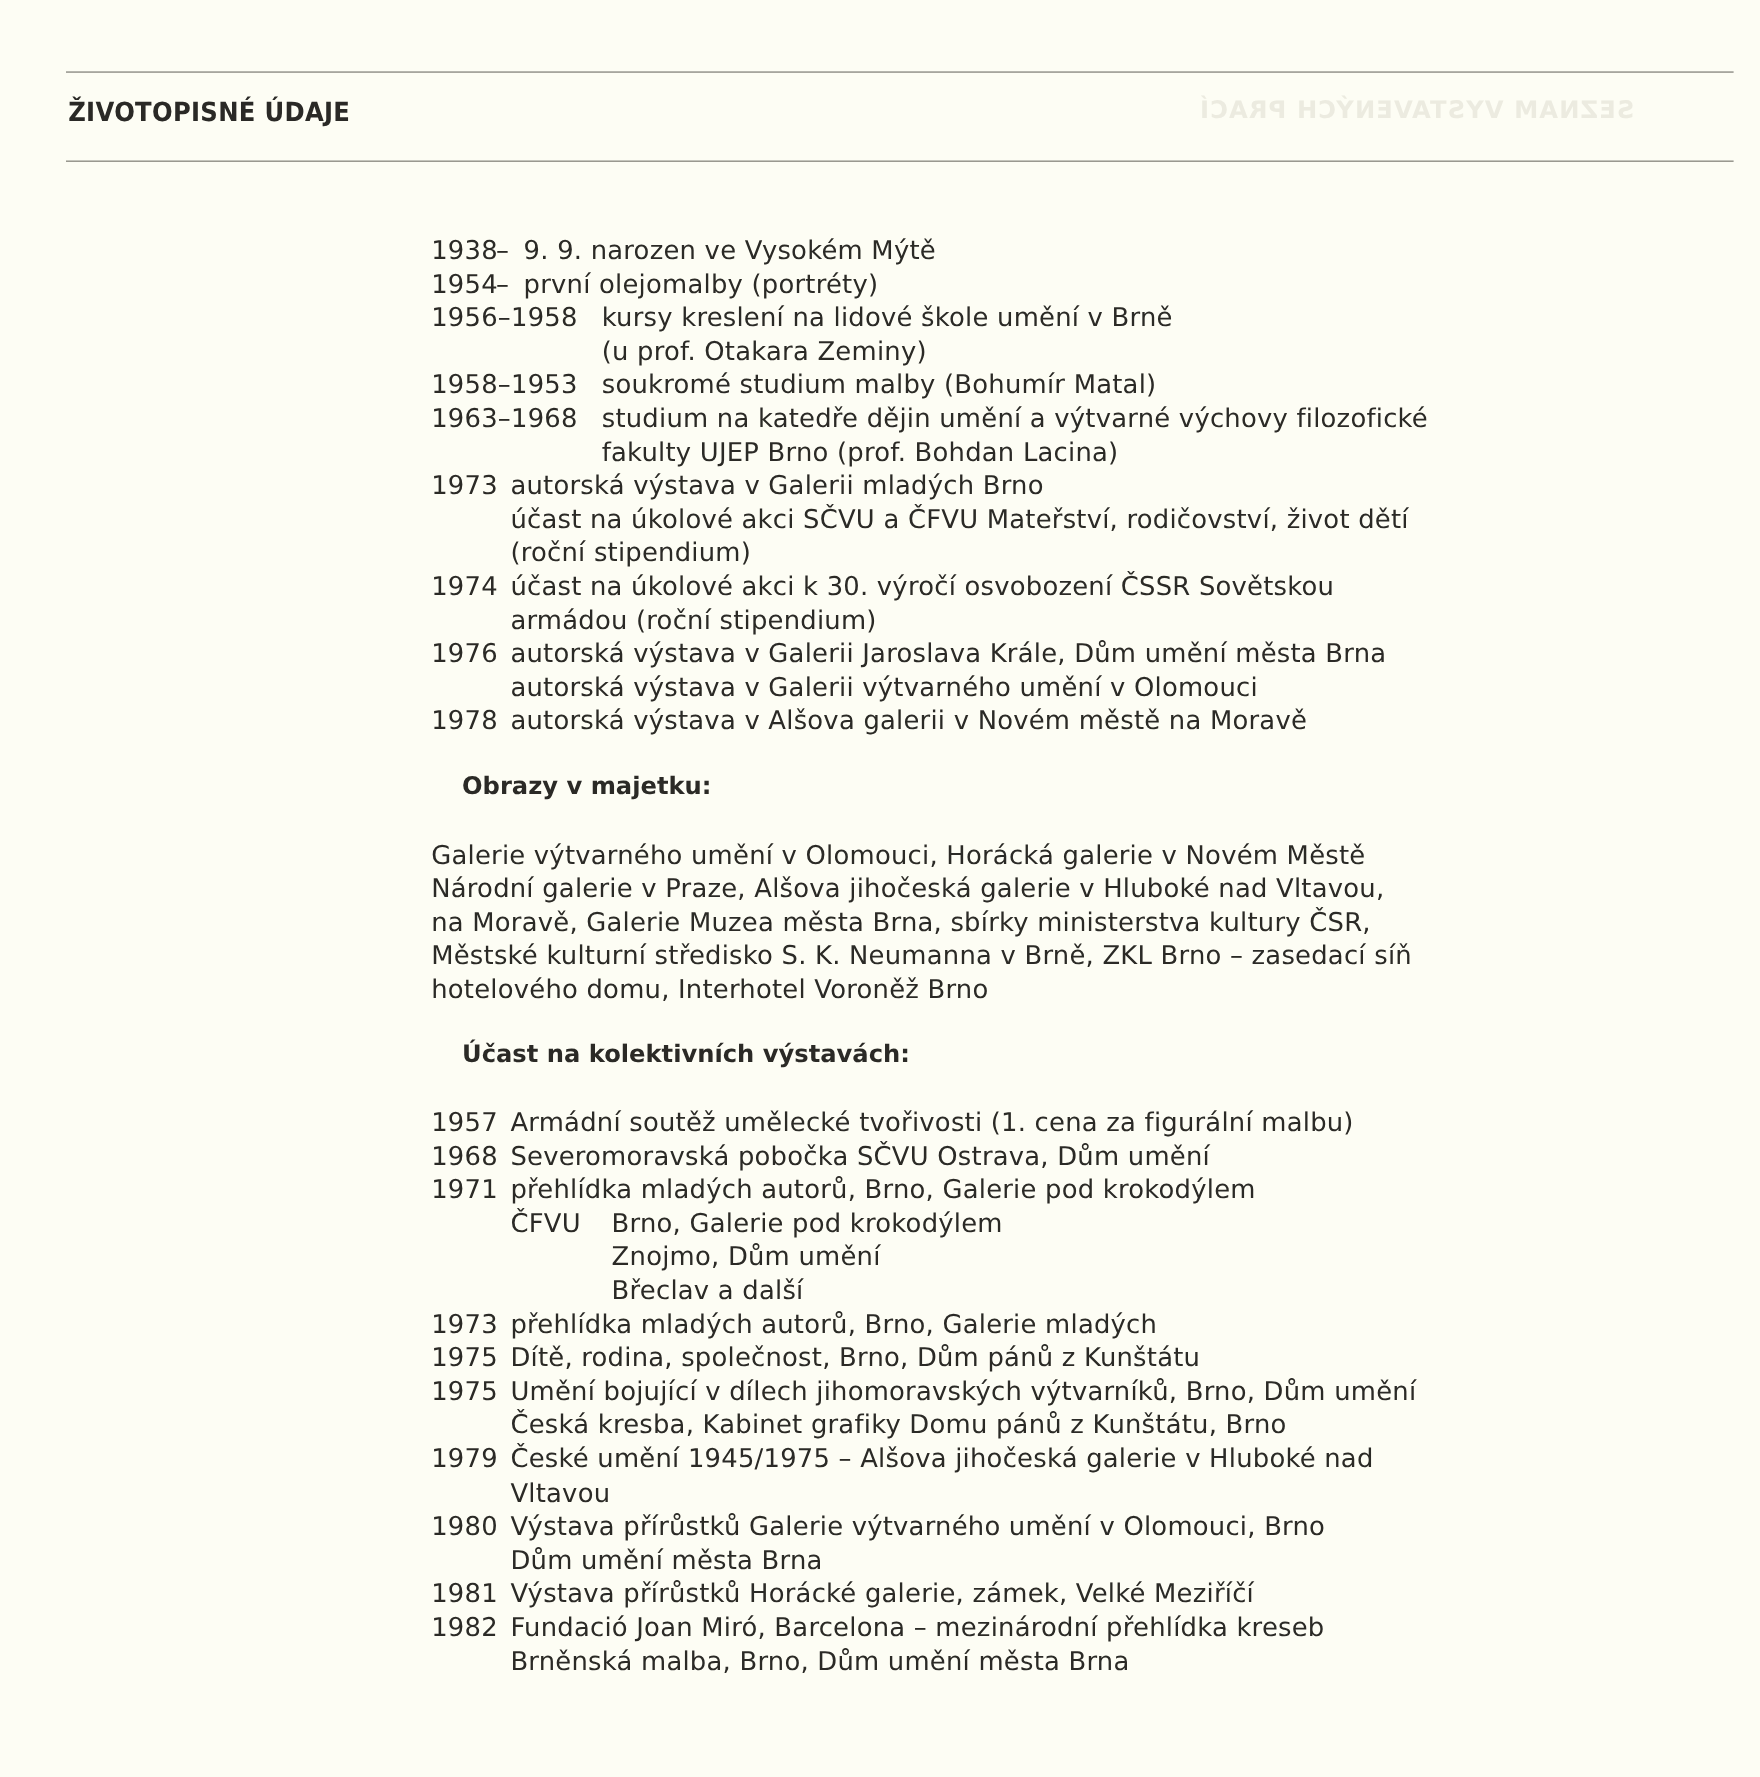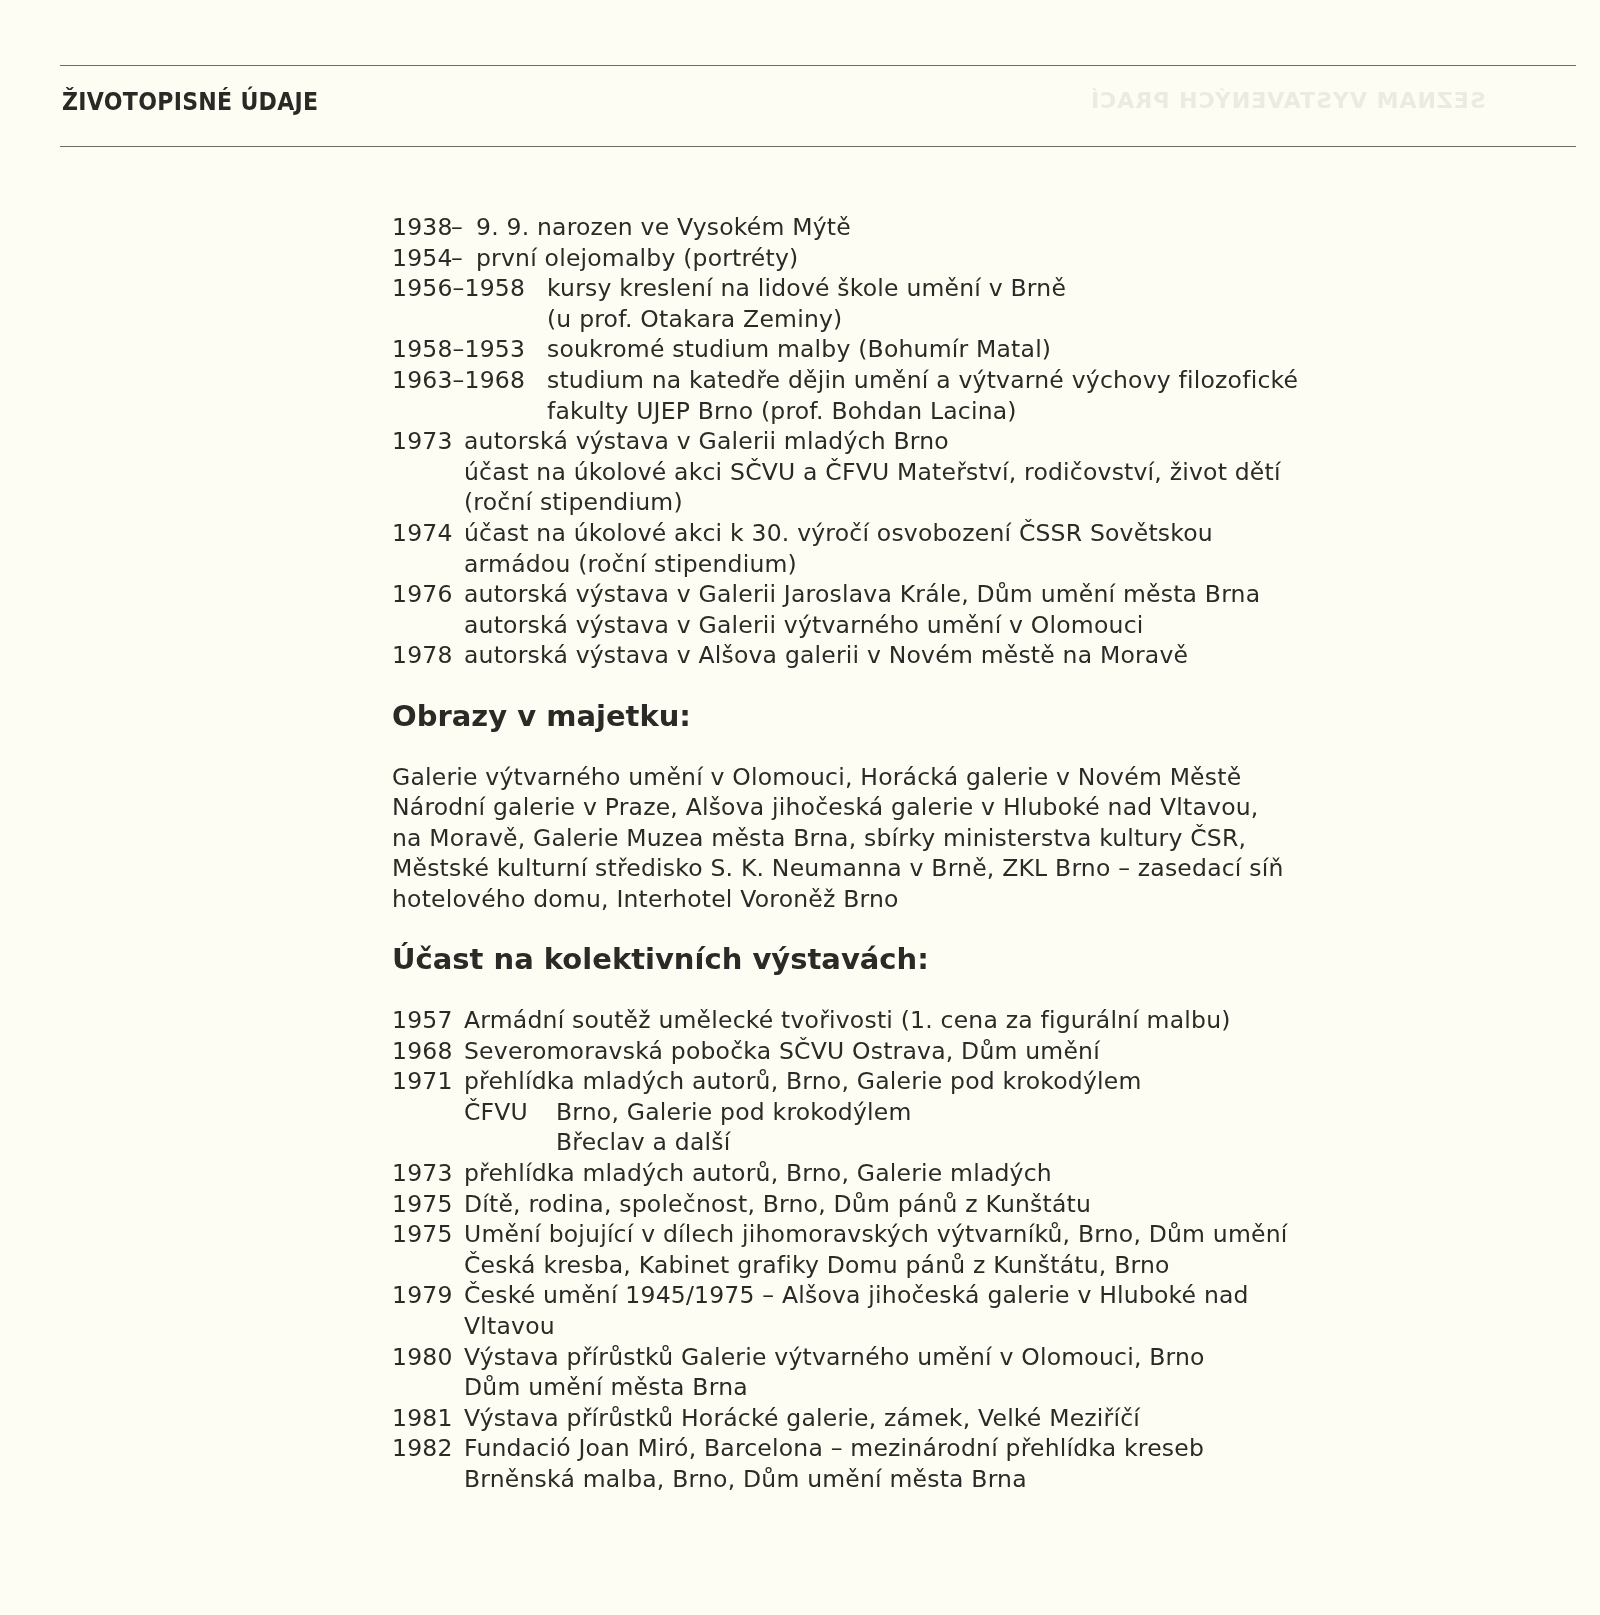--- a/index.html
+++ b/index.html
@@ -41,23 +41,24 @@
     .year-col { flex: 0 0 auto; }
     .bio-row.dash .year-col { width: 46px; }
     .dash-mark { width: 38px; text-align: center; }
     .bio-row.range .year-col { width: 155px; }
     .bio-row.single .year-col { width: 72px; }
     .cont { white-space: nowrap; }
     .cont.indent-range { padding-left: 155px; }
     .cont.indent-single { padding-left: 72px; }
     .section-heading {
       font-weight: bold;
-      font-size: 29px;
+      font-size: 22px;
       margin-top: 30px; margin-bottom: 30px;
       letter-spacing: 0;
+      margin-left: 28px;
     }
     .collection-text { width: 990px; white-space: normal; }
     .coll-line { white-space: nowrap; }
     .exh-row { display: flex; white-space: nowrap; }
     .exh-row .year-col { width: 72px; }
     .sub-org { width: 92px; }
     .sub-indent { padding-left: 164px; }
   </style>
 </head>
 <body>
@@ -136,20 +137,21 @@
       <span>Severomoravská pobočka SČVU Ostrava, Dům umění</span>
     </div>
     <div class="exh-row">
       <span class="year-col">1971</span>
       <span>přehlídka mladých autorů, Brno, Galerie pod krokodýlem</span>
     </div>
     <div class="exh-row cont indent-single">
       <span class="sub-org">ČFVU</span>
       <span>Brno, Galerie pod krokodýlem</span>
     </div>
+    <div class="cont sub-indent">Znojmo, Dům umění</div>
     <div class="cont sub-indent">Břeclav a další</div>
     <div class="exh-row">
       <span class="year-col">1973</span>
       <span>přehlídka mladých autorů, Brno, Galerie mladých</span>
     </div>
     <div class="exh-row">
       <span class="year-col">1975</span>
       <span>Dítě, rodina, společnost, Brno, Dům pánů z Kunštátu</span>
     </div>
     <div class="exh-row">

